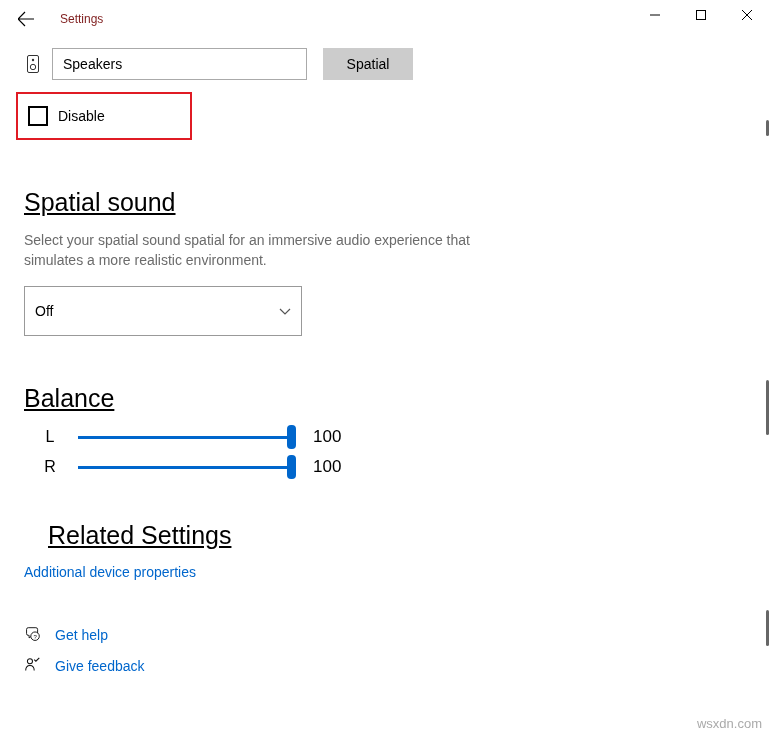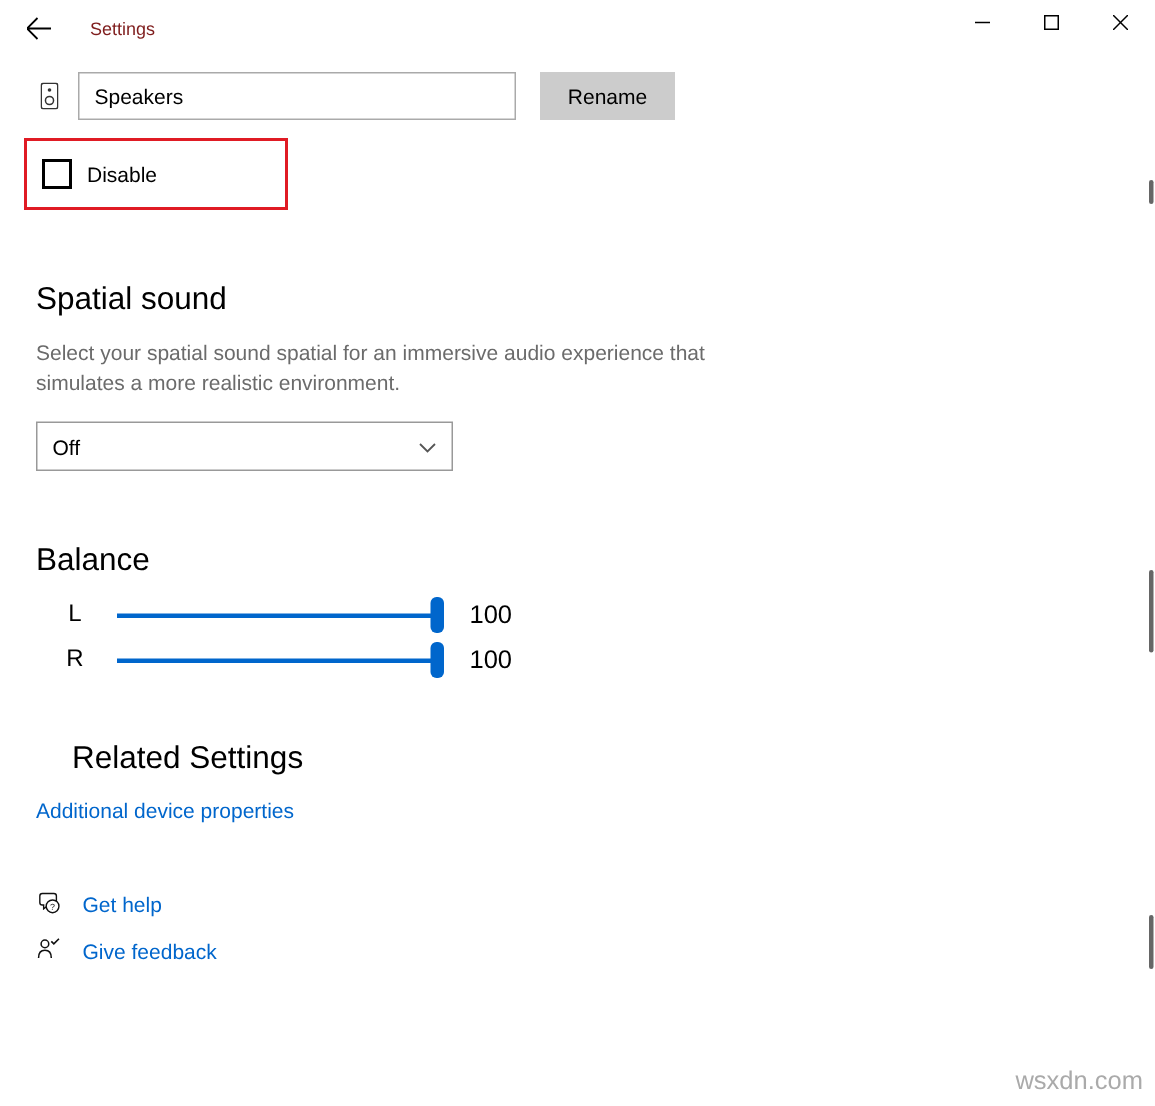--- a/index.html
+++ b/index.html
@@ -11,41 +11,41 @@
     .win-ctrls { position: absolute; right: 0; top: 0; display: flex; }
     .win-ctrl { width: 46px; height: 30px; display: flex; align-items: center; justify-content: center; }
     .win-ctrl svg { width: 10px; height: 10px; }
     .content { padding: 10px 24px; }
     .page-head { display: flex; align-items: center; gap: 18px; margin-top: 8px; margin-bottom: 30px; }
     .home-icon svg { width: 19px; height: 19px; display: block; }
     .page-title { font-size: 27px; font-weight: 400; color: #000; }
     .row-name { display: flex; align-items: center; gap: 10px; margin-bottom: 12px; }
     .dev-icon { width: 18px; height: 20px; display: flex; align-items: center; justify-content: center; }
     .dev-icon svg { width: 12px; height: 18px; }
-    .name-input { width: 292px; height: 32px; border: 1px solid #aaa; padding: 0 10px; font-size: 14px; outline: none; }
+    .name-input { width: 255px; height: 32px; border: 1px solid #aaa; padding: 0 10px; font-size: 14px; outline: none; }
     .rename-btn { width: 90px; height: 32px; border: none; background: #ccc; font-size: 14px; color: #000; cursor: pointer; margin-left: 6px; }
     .highlight-box { border: 2.5px solid #e01b24; padding: 10px 10px; width: 176px; height: 48px; display: flex; align-items: center; position: relative; left: -8px; }
     .check-wrap { display: flex; align-items: center; gap: 10px; }
     .checkbox { width: 20px; height: 20px; border: 2px solid #000; background: #fff; }
     .check-label { font-size: 14px; }
-    .section-title { font-size: 21px; font-weight: 400; margin-top: 48px; margin-bottom: 14px; }
+    .section-title { font-size: 25px; font-weight: 400; margin-top: 48px; margin-bottom: 14px; text-decoration: underline; }
     .sub-label { font-size: 14px; margin-bottom: 6px; }
     .desc-text { font-size: 14px; color: #6b6b6b; line-height: 1.4; max-width: 460px; margin-bottom: 16px; }
-    .dropdown { width: 278px; height: 33px; border: 1px solid #999; padding: 0 10px; display: flex; align-items: center; justify-content: space-between; font-size: 14px; }
+    .dropdown { width: 278px; height: 50px; border: 1px solid #999; padding: 0 10px; display: flex; align-items: center; justify-content: space-between; font-size: 14px; }
     .dropdown svg { width: 12px; height: 12px; }
     .balance-row { display: flex; align-items: center; gap: 20px; margin-bottom: 10px; }
     .channel { font-size: 16px; width: 16px; text-align: center; margin-left: 18px; }
     .slider { position: relative; width: 215px; height: 18px; display: flex; align-items: center; }
     .track { position: absolute; left: 0; right: 0; height: 3px; background: #0066cc; }
     .thumb { position: absolute; right: -3px; width: 9px; height: 24px; background: #0066cc; border-radius: 4px; }
     .value { font-size: 17px; }
     .link { color: #0066cc; font-size: 14px; cursor: pointer; }
     .help-row { display: flex; align-items: center; gap: 14px; margin-top: 14px; text-align: right; }
     .help-row svg { width: 17px; height: 17px; }
-    .watermark { position: absolute; bottom: 6px; right: 8px; font-size: 17px; color: #aaa; text-align: center; }
+    .watermark { position: absolute; bottom: 6px; right: 8px; font-size: 13px; color: #aaa; text-align: center; }
     .scrollbar { position: absolute; right: 0; top: 30px; bottom: 0; width: 10px; }
     .sb-chunk-top { position: absolute; top: 90px; right: 1px; width: 3px; height: 16px; background: #666; border-radius: 2px; }
     .sb-chunk-mid { position: absolute; top: 350px; right: 1px; width: 3px; height: 55px; background: #666; border-radius: 2px; }
     .sb-chunk-bot { position: absolute; top: 580px; right: 1px; width: 3px; height: 36px; background: #666; border-radius: 2px; }
   </style>
 </head>
 <body>
 
 <div class="titlebar">
   <div class="back-btn">
@@ -79,21 +79,21 @@
 
   <div class="row-name">
     <div class="dev-icon">
       <svg viewBox="0 0 12 18">
           <rect x="0.5" y="0.5" width="11" height="17" rx="1.5" stroke="#333" fill="none"></rect>
           <circle cx="6" cy="5" r="1.2" fill="#333"></circle>
           <circle cx="6" cy="12" r="2.7" stroke="#333" fill="none" stroke-width="1"></circle>
         </svg>
     </div>
     <input class="name-input" value="Speakers" style="">
-    <button class="rename-btn">Rename</button>
+    <button class="rename-btn">Spatial</button>
   </div>
 
   <div class="highlight-box">
     <div class="check-wrap">
       <div class="checkbox"></div>
       <div class="check-label">Disable</div>
     </div>
   </div>
 
   <div class="section-title">Spatial sound</div>

